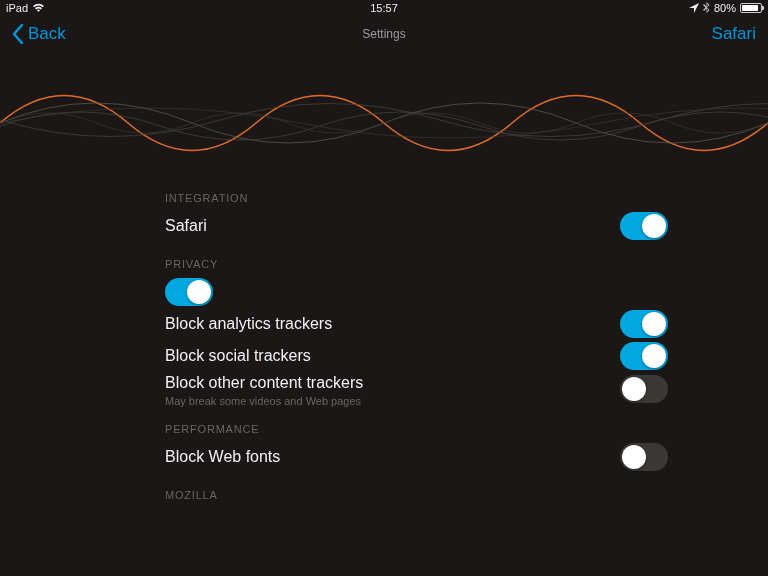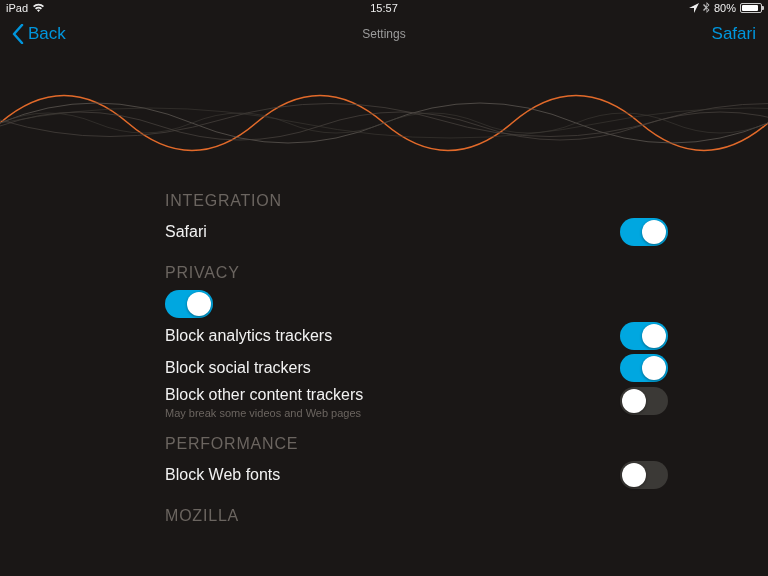--- a/index.html
+++ b/index.html
@@ -17,21 +17,21 @@
   .nav-bar { height: 36px; display: flex; align-items: center; justify-content: space-between; padding: 0 12px; position: relative; }
   .nav-back { display: flex; align-items: center; gap: 4px; color: #0096dd; font-size: 17px; cursor: pointer; }
   .nav-back svg { display: block; }
   .nav-title { position: absolute; left: 50%; transform: translateX(-50%); color: #9c9c9c; font-size: 12px; font-weight: 400; }
   .nav-about { color: #0096dd; font-size: 17px; cursor: pointer; }
 
   .wave-area { height: 150px; position: relative; margin-top: -4px; }
   .wave-area svg { position: absolute; left: 0; top: 0; width: 768px; height: 150px; }
 
   .settings-list { padding: 0 100px 0 165px; margin-top: -6px; }
-  .section-header { color: #6b6560; font-size: 16px; font-weight: 500; letter-spacing: 0.8px; margin-top: 16px; margin-bottom: 6px; }
+  .section-header { color: #6b6560; font-size: 11px; font-weight: 500; letter-spacing: 0.8px; margin-top: 16px; margin-bottom: 6px; }
   .section-header.first { margin-top: 0; }
   .setting-row { display: flex; align-items: center; justify-content: space-between; min-height: 32px; gap: 16px; }
   .setting-text { display: flex; flex-direction: column; }
   .setting-label { color: #f2f2f2; font-size: 16px; font-weight: 300; line-height: 1.35; }
   .setting-sub { color: #6b6560; font-size: 11px; margin-top: 1px; }
 
   .toggle { width: 48px; height: 28px; border-radius: 14px; position: relative; cursor: pointer; transition: background .15s; flex-shrink: 0; }
   .toggle.on { background: #00a7e0; }
   .toggle.off { background: #3b3936; }
   .knob { position: absolute; top: 2px; width: 24px; height: 24px; border-radius: 50%; background: #fff; box-shadow: 0 1px 3px rgba(0,0,0,.4); transition: left .15s; }

